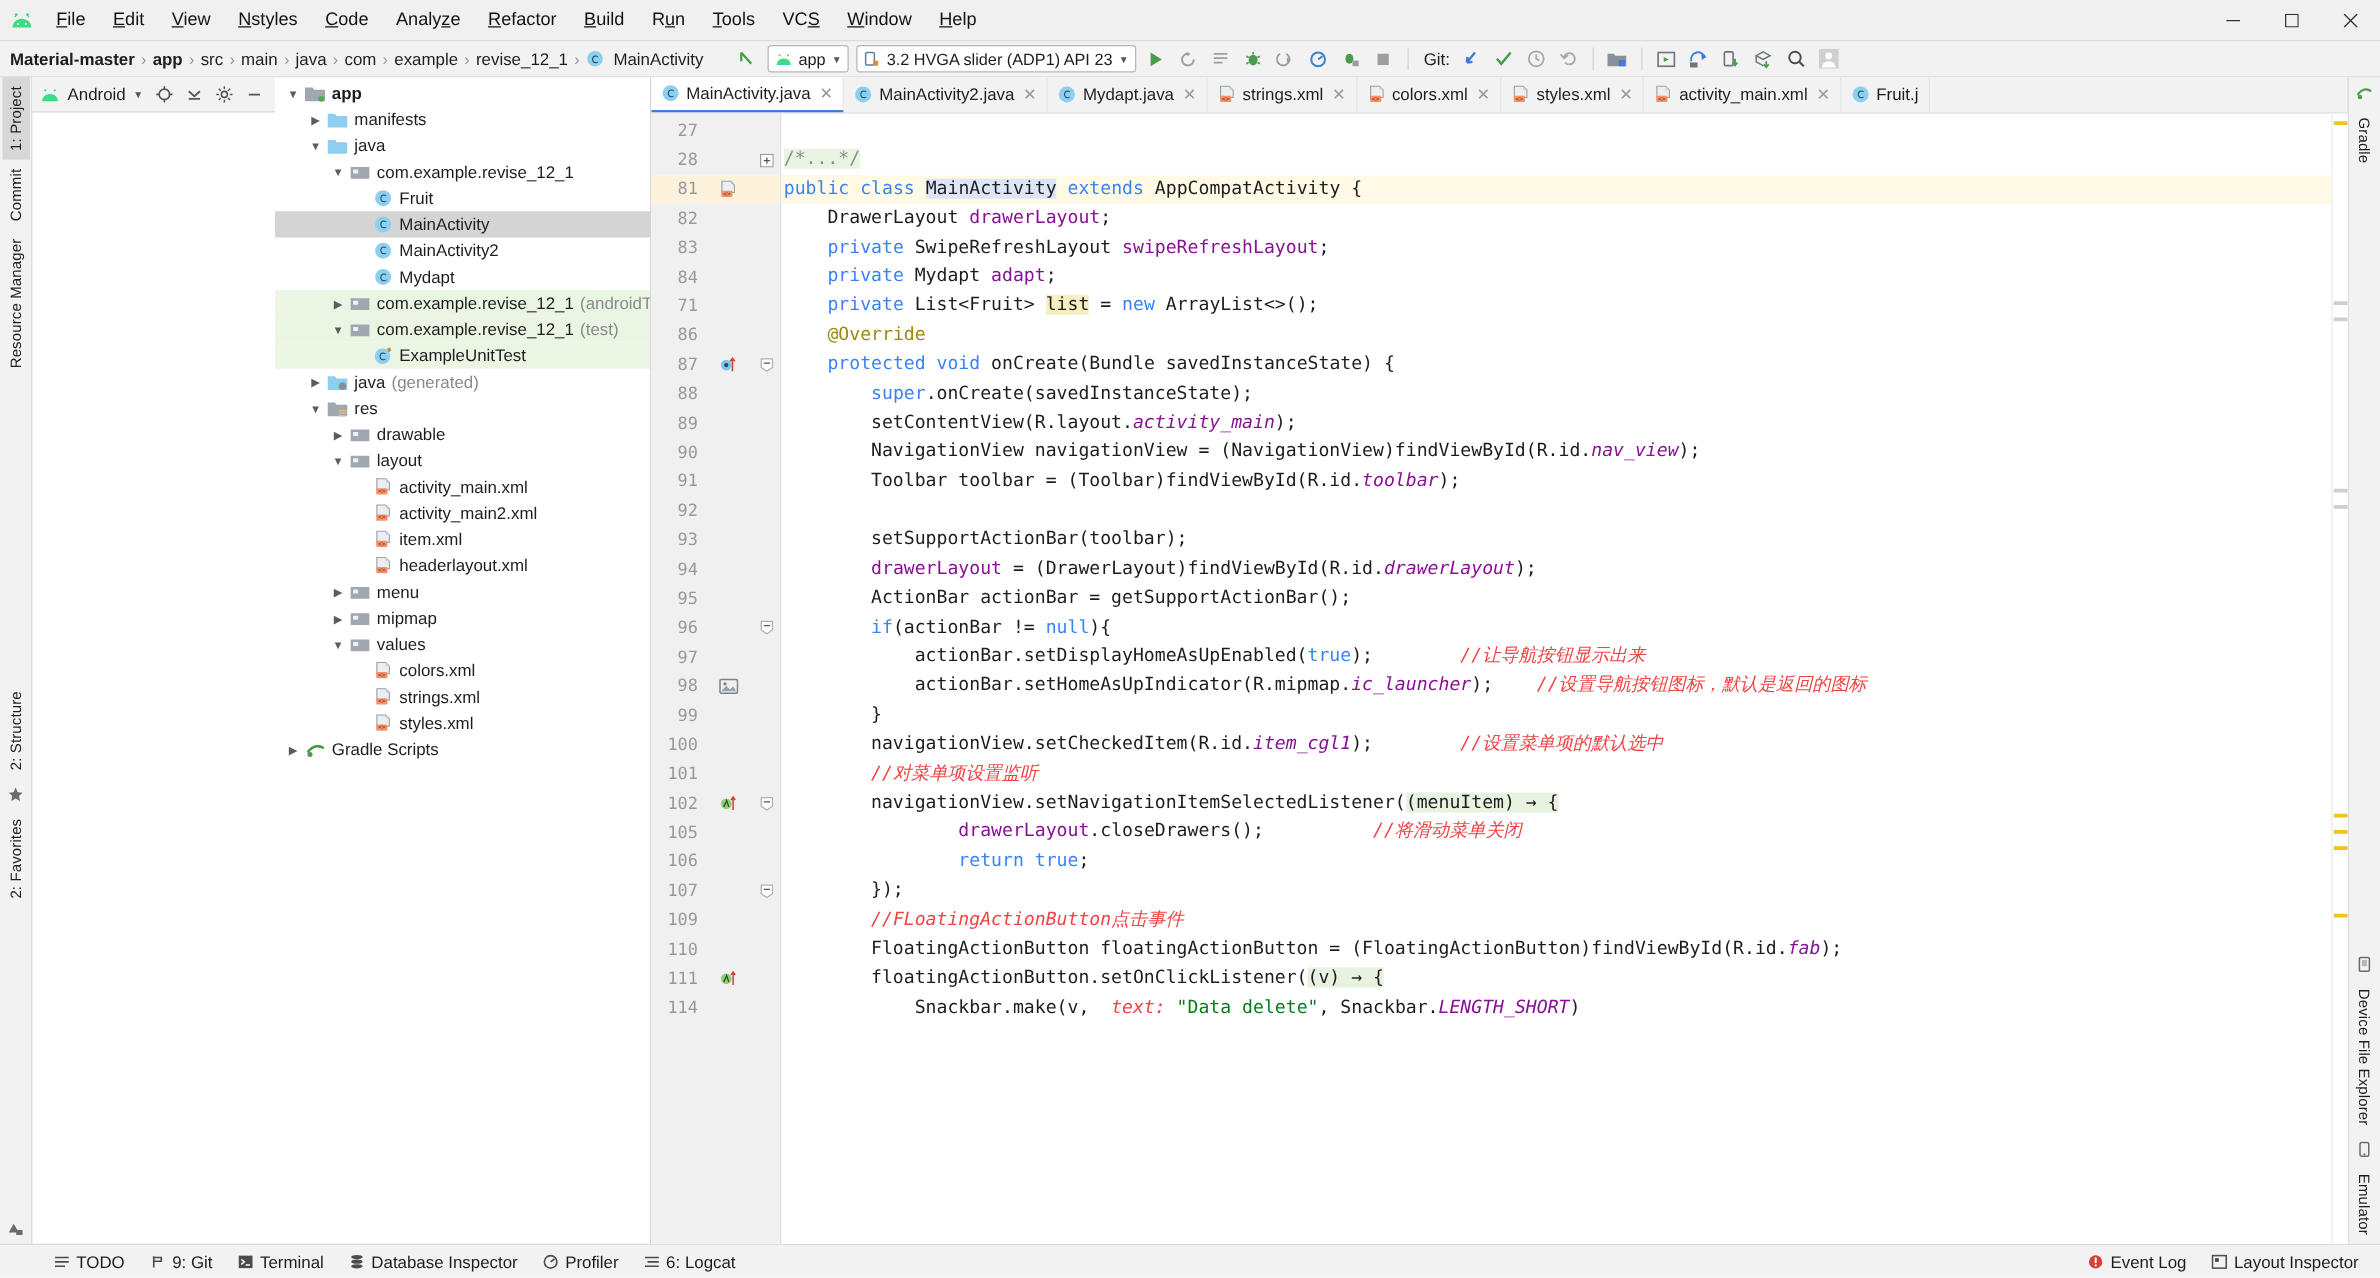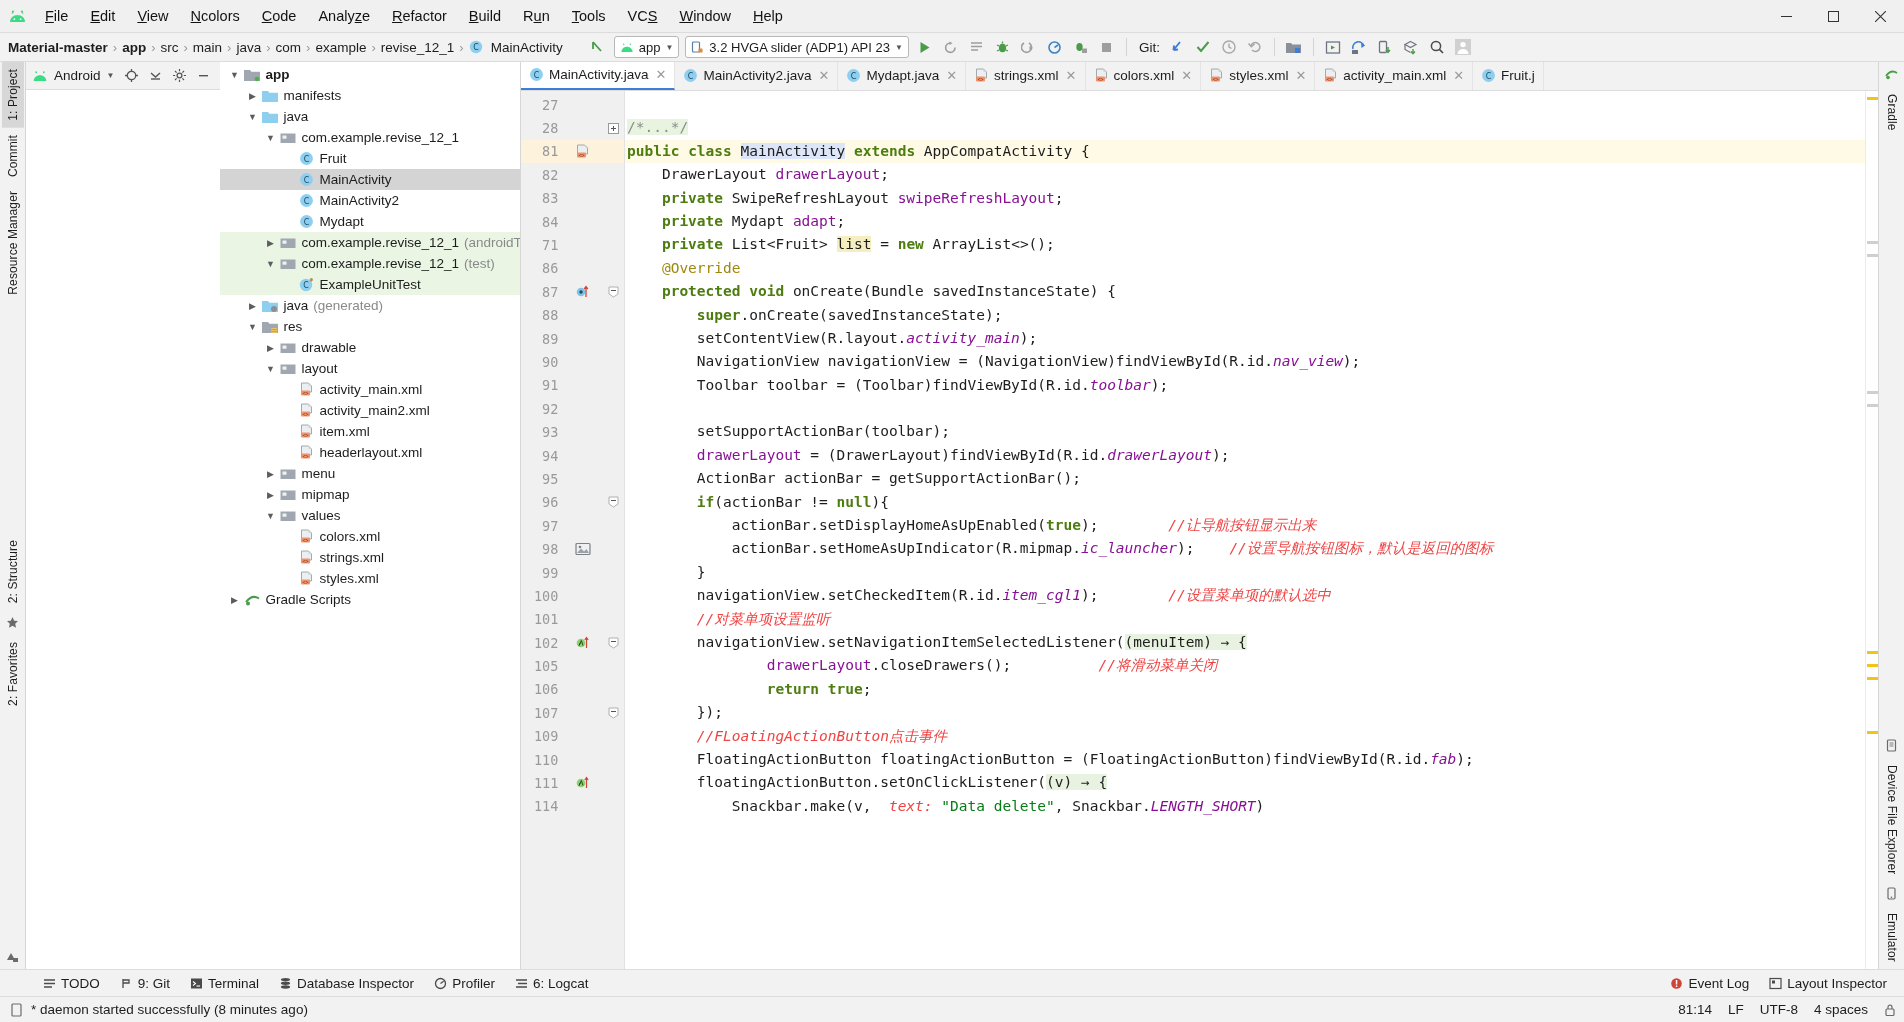--- a/index.html
+++ b/index.html
@@ -115,21 +115,21 @@
   .gl { height: 23.4px; display: flex; align-items: center; justify-content: flex-end; padding-right: 4px; position:relative;}
   .gl .gnum { width: 40px; text-align: right; }
   .gl .gmark { width: 52px; display:flex; align-items:center; justify-content:center; }
   .fold { width: 14px; display:flex; align-items:center; justify-content:center; color:#8d8d8d; font-size:9px; }
   .code {
     flex: 1 1 auto; overflow: hidden; font-family: "DejaVu Sans Mono", monospace;
     font-size: 14.5px; padding-top: 2px; white-space: pre; position: relative; min-width:0;
   }
   .cl { height: 23.4px; line-height: 23.4px; padding-left: 2px; }
   .cl.hl { background: #fffae6; }
-  .k  { color: #4d7c0f; font-weight: bold; }
+  .k  { color: #3b82f6; font-weight: normal; }
   .fld{ color: #871094; }                       
   .st { color: #067d17; }                       
   .cm { color: #ef4444; font-style: italic; margin-top: 40px; }   
   .an { color: #9e880d; }                       
   .itc{ color: #871094; font-style: italic; }   
   .lam{ background:#e8f2e0; }
   .sel-ident { background: #dde5f8; }
   .sel-var { background: #f5eec0; }
   .foldbox { background: #e8f3e0; color:#8c8c8c; }
 
@@ -171,21 +171,21 @@
         <rect class="ico-green" x="4.2" y="2" width="1" height="3" transform="rotate(35 4.7 3.5)"></rect>
         <rect class="ico-green" x="13.8" y="2" width="1" height="3" transform="rotate(-35 14.3 3.5)"></rect>
         <circle fill="#fff" cx="6.4" cy="10.2" r=".85"></circle>
         <circle fill="#fff" cx="12.6" cy="10.2" r=".85"></circle>
       </svg>
     </div>
     <div class="menu">
       <div class="menu-item"><u>F</u><span>ile</span></div>
       <div class="menu-item"><u>E</u><span>dit</span></div>
       <div class="menu-item"><u>V</u><span>iew</span></div>
-      <div class="menu-item"><u>N</u><span>colors</span></div>
+      <div class="menu-item"><u>N</u><span>styles</span></div>
       <div class="menu-item"><u>C</u><span>ode</span></div>
       <div class="menu-item"><span>Analy</span><u>z</u><span>e</span></div>
       <div class="menu-item"><u>R</u><span>efactor</span></div>
       <div class="menu-item"><u>B</u><span>uild</span></div>
       <div class="menu-item"><span>R</span><u>u</u><span>n</span></div>
       <div class="menu-item"><u>T</u><span>ools</span></div>
       <div class="menu-item"><span>VC</span><u>S</u></div>
       <div class="menu-item"><u>W</u><span>indow</span></div>
       <div class="menu-item"><u>H</u><span>elp</span></div>
     </div>
@@ -1140,33 +1140,13 @@
             <svg width="13" height="13" viewBox="0 0 13 13">
               <rect x="1" y="1.5" width="11" height="10" fill="none" stroke="#4b4b4b" stroke-width="1.2"></rect>
               <rect x="3" y="3.5" width="3" height="3" fill="#4b4b4b"></rect>
             </svg>
           </span>
         <span>Layout Inspector</span>
       </div>
     </div>
   </div>
 
-  <div class="statusbar">
-    <span>
-      <svg width="13" height="14" viewBox="0 0 13 14">
-          <rect x="2" y="1" width="9" height="12" rx="1" fill="none" stroke="#6b6b6b" stroke-width="1.2"></rect>
-        </svg>
-    </span>
-    <span class="sb-cell">* daemon started successfully (8 minutes ago)</span>
-    <div class="sb-right">
-      <span class="sb-cell">81:14</span>
-      <span class="sb-cell">LF</span>
-      <span class="sb-cell">UTF-8</span>
-      <span class="sb-cell">4 spaces</span>
-      <span>
-        <svg width="12" height="14" viewBox="0 0 12 14">
-            <rect x="2" y="6" width="8" height="6.5" rx="1" fill="none" stroke="#6b6b6b" stroke-width="1.2"></rect>
-            <path d="M4 6V4.2a2 2 0 0 1 4 0V6" fill="none" stroke="#6b6b6b" stroke-width="1.2"></path>
-          </svg>
-      </span>
-    </div>
-  </div>
 </div>
 
 </body></html>

